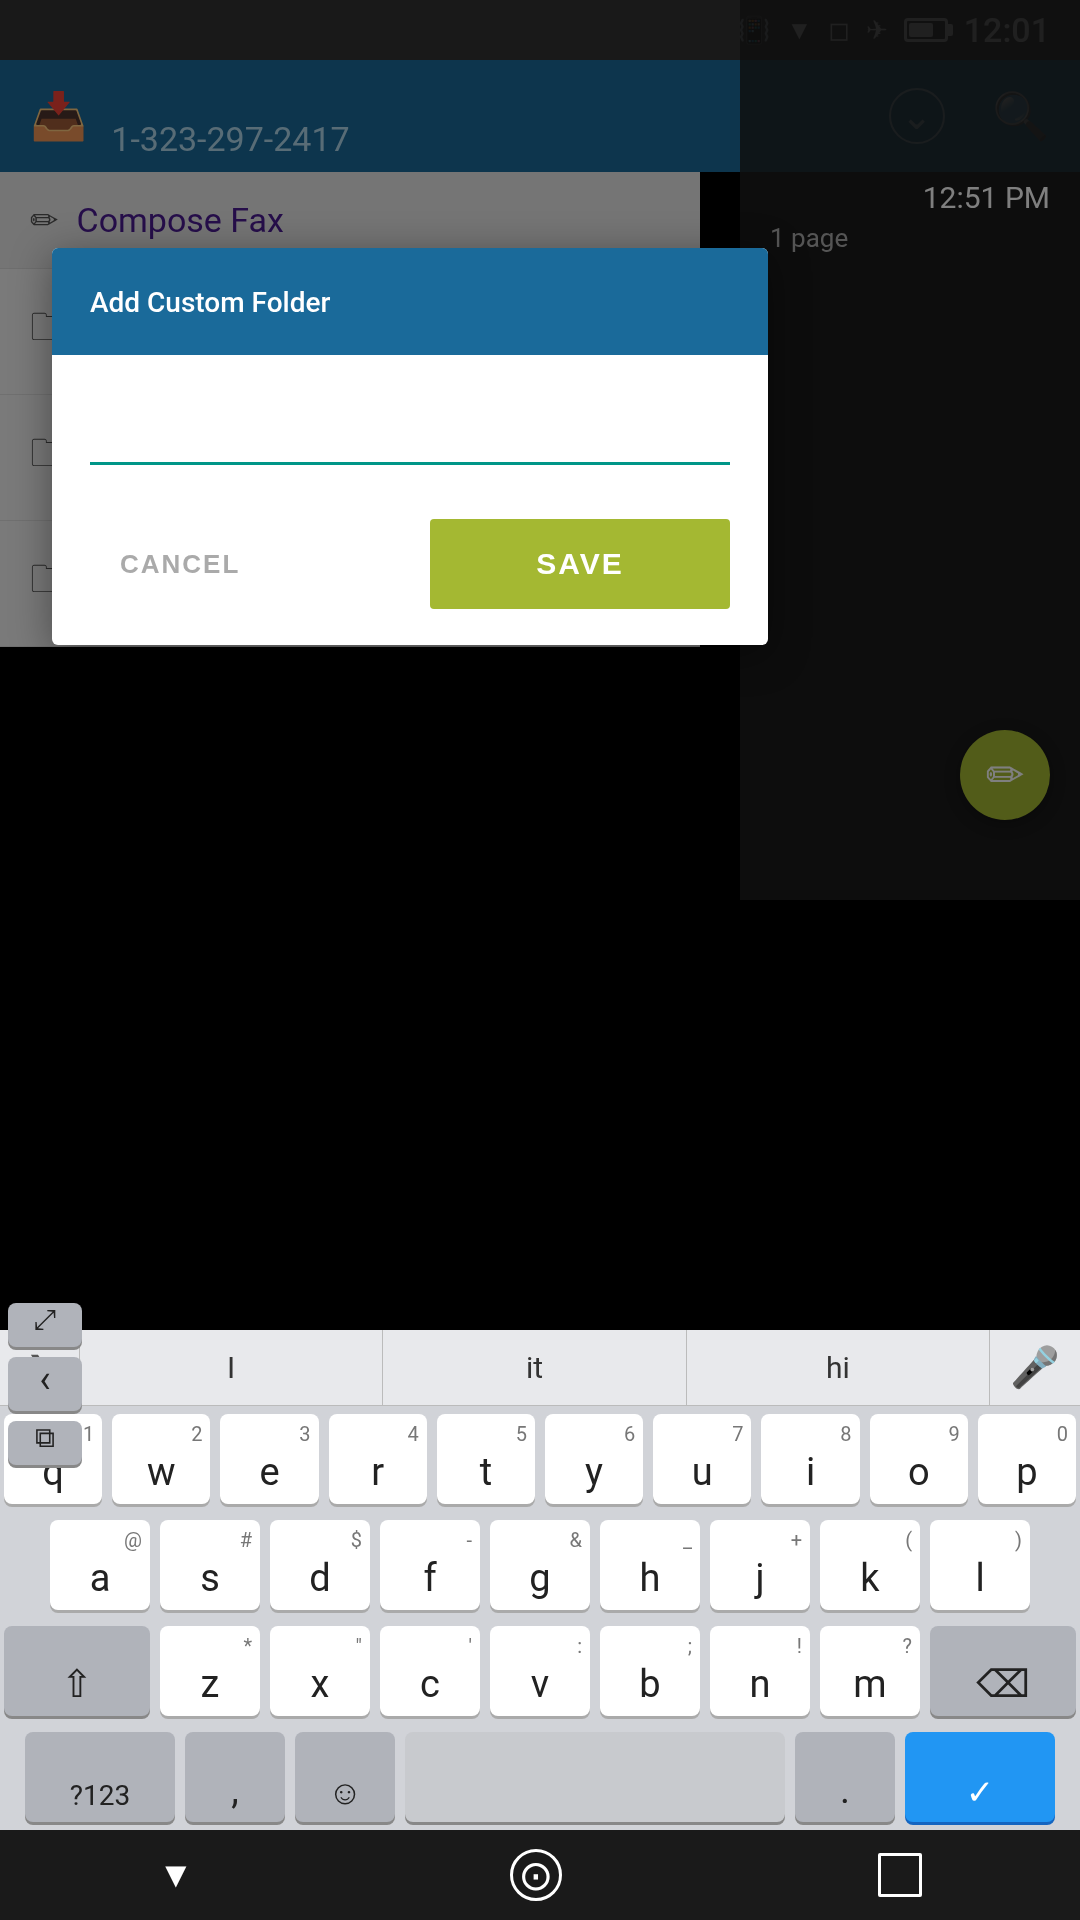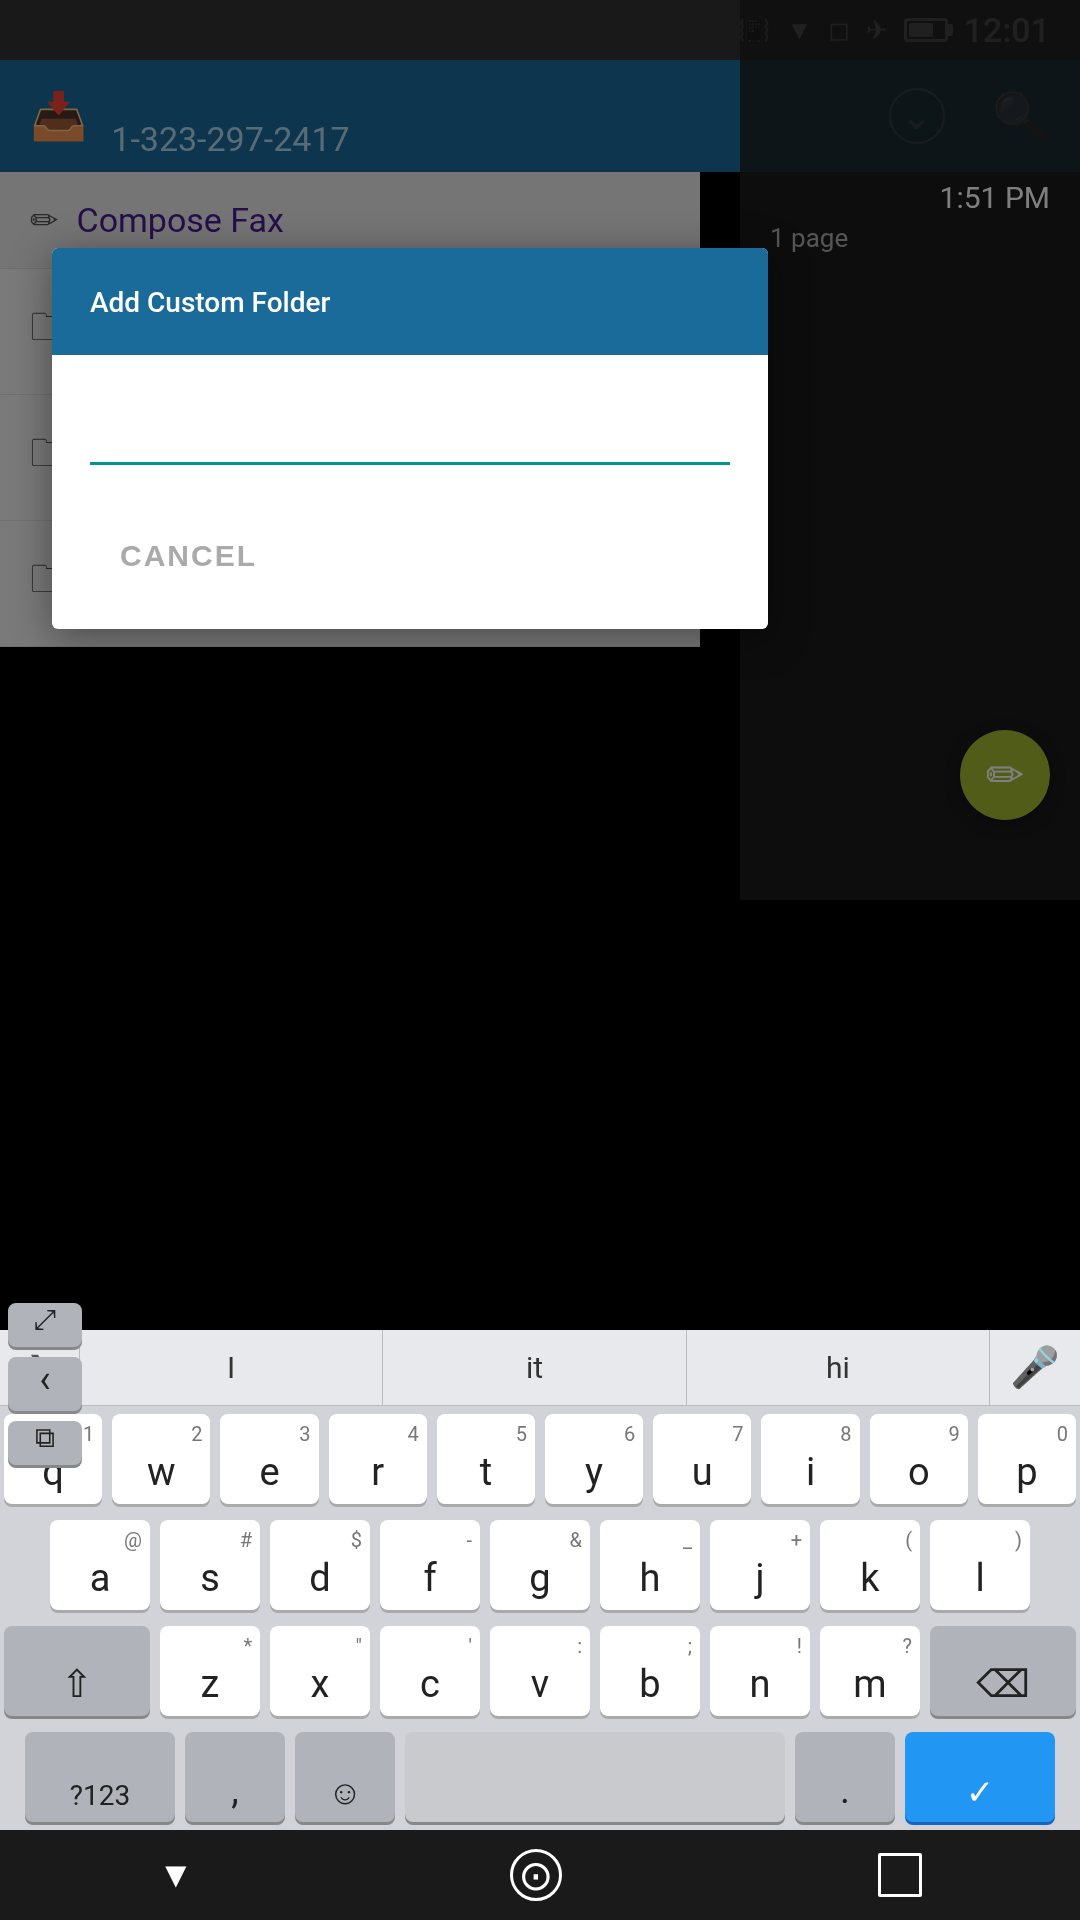--- a/index.html
+++ b/index.html
@@ -183,21 +183,21 @@
     .dialog-actions {
       display: flex;
       align-items: center;
       justify-content: space-between;
       padding: 24px 38px 36px;
     }
     .btn-cancel {
       background: transparent;
       border: none;
       color: #aaa;
-      font-size: 30px;
+      font-size: 26px;
       font-weight: 700;
       letter-spacing: 2px;
       padding: 20px 30px;
       cursor: pointer;
       text-transform: uppercase;
     }
     .btn-save {
       background: #a4b832;
       border: none;
       color: #fff;
@@ -423,39 +423,40 @@
       <span class="folder-item-text">Statements</span>
     </div>
     <div class="folder-item">
       <span class="folder-item-icon">🗀</span>
       <span class="folder-item-text">Taxes</span>
     </div>
   </div>
 </div>
 
 <div class="right-panel">
-  <div class="right-panel-time">1:51 PM</div>
+  <div class="right-panel-time">12:51 PM</div>
   <div class="right-panel-pages">1 page</div>
 </div>
 
 <div class="fab" style="position:absolute;bottom:1100px;right:30px;z-index:6;">
   <span class="fab-icon">✏</span>
 </div>
 
 <div class="overlay"></div>
 
 <div class="dialog">
   <div class="dialog-header">
     <span class="dialog-title">Add Custom Folder</span>
   </div>
   <div class="dialog-body">
     <input class="dialog-input" type="text" value="" style="">
   </div>
   <div class="dialog-actions">
     <button class="btn-cancel">CANCEL</button>
+    <button class="btn-save">SAVE</button>
   </div>
 </div>
 
 <div class="keyboard">
 
   <div class="keyboard-suggestions">
     <div class="keyboard-suggestion-chevron">
       <span>❯</span>
     </div>
     <div class="keyboard-suggestion-item">

